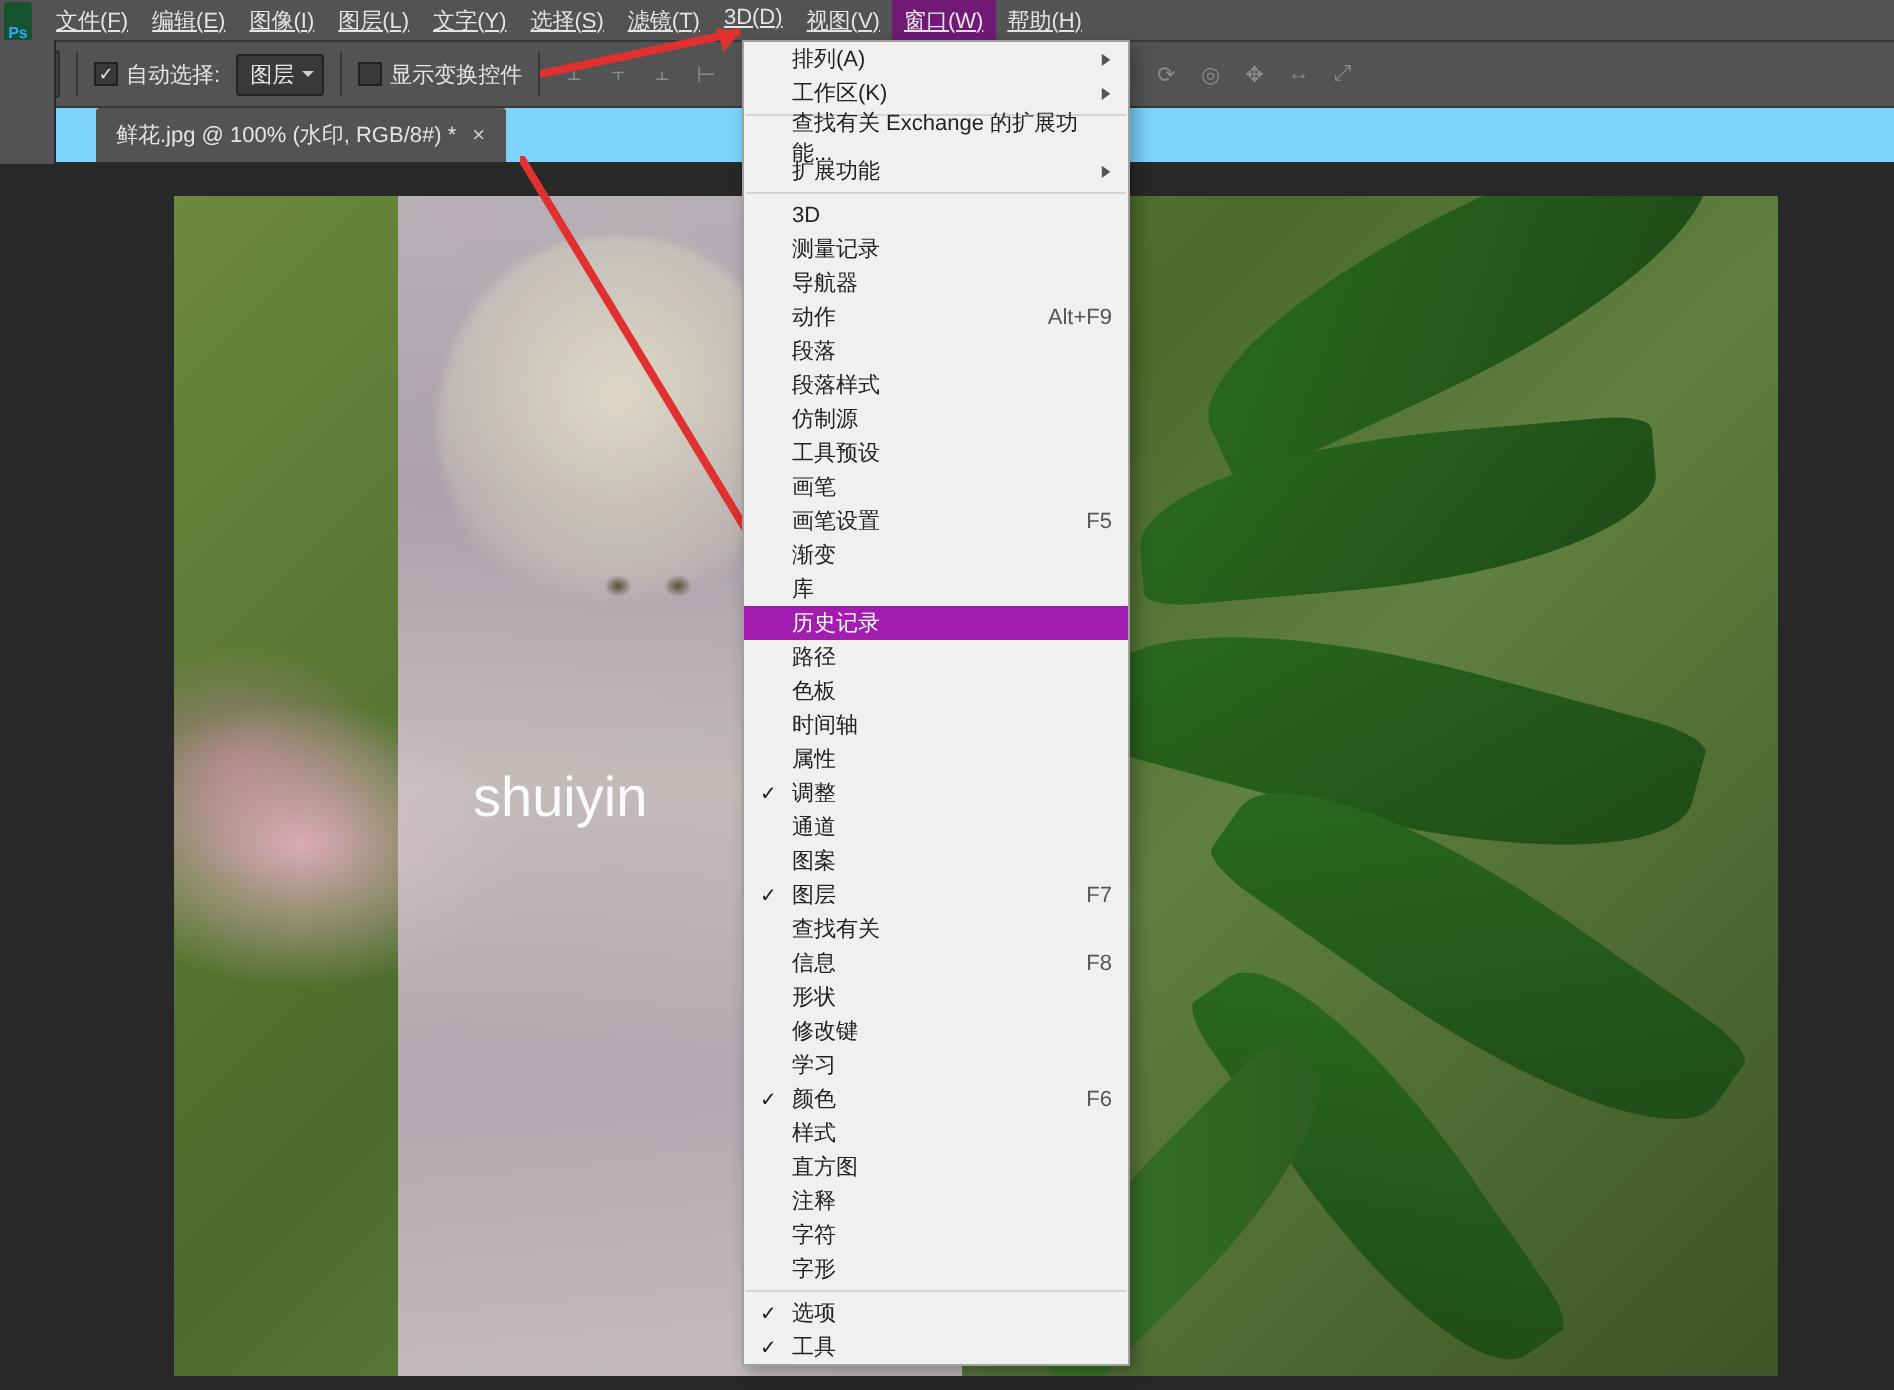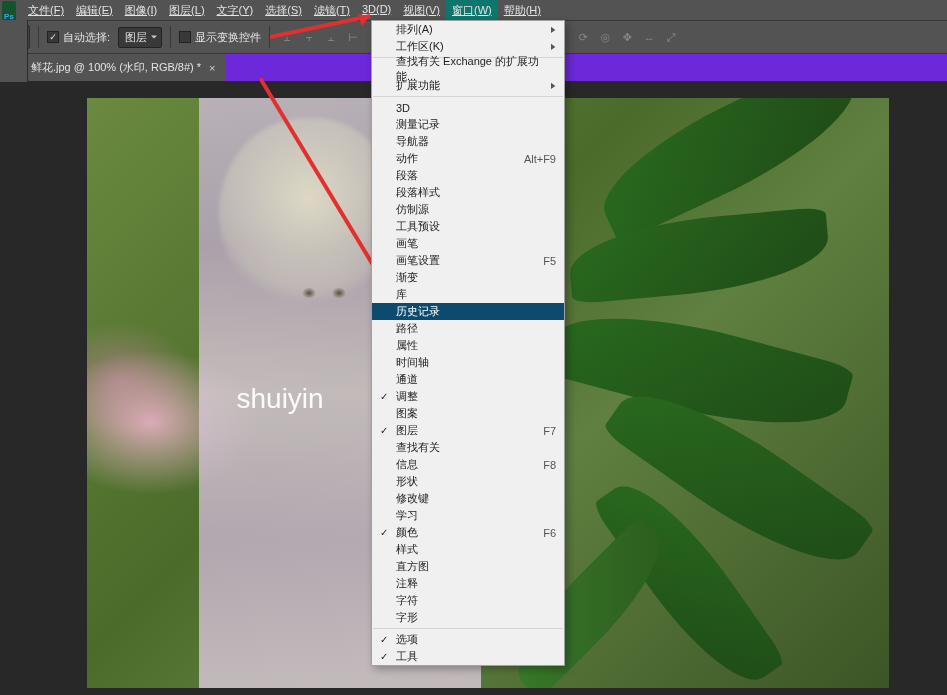--- a/index.html
+++ b/index.html
@@ -1,32 +1,32 @@
 <!DOCTYPE html>
 <html><head>
 <meta charset="utf-8">
 <style>
   * { margin: 0; padding: 0; box-sizing: border-box; font-family: "Microsoft YaHei", Arial, sans-serif; }
   body { background: #535353; width: 947px; height: 695px; overflow: hidden; position: relative; }
   .menubar { display: flex; align-items: center; height: 20px; background: #535353; color: #e4e4e4; font-size: 11px; padding: 0 2px; }
   .ps-logo { width: 14px; height: 30px; background: #14532d; color: #31a8ff; font-size: 8px; font-weight: bold; display: flex; align-items: center; justify-content: center; border-radius: 2px; margin-right: 6px; margin-top: 12px; }
   .menu-item { padding: 3px 6px; cursor: default; text-decoration: underline; }
-  .menu-item.highlighted { background: #0f766e; }
+  .menu-item.highlighted { background: #701a75; }
   .optionsbar { display: flex; align-items: center; height: 34px; background: #535353; border-top: 1px solid #383838; border-bottom: 1px solid #383838; padding: 0 6px; gap: 8px; color: #e4e4e4; font-size: 11px; }
   .opt-icon { width: 24px; height: 24px; background: #434343; border: 1px solid #2e2e2e; border-radius: 2px; display: flex; align-items: center; justify-content: center; }
   .checkbox { display: flex; align-items: center; gap: 4px; }
   .cb-box { width: 12px; height: 12px; background: #393939; border: 1px solid #222; display: flex; align-items: center; justify-content: center; }
   .cb-box.checked::after { content: "✓"; color: #e4e4e4; font-size: 9px; }
   .select { padding: 2px 14px 2px 6px; background: #393939; border: 1px solid #222; border-radius: 2px; position: relative; }
   .select::after { content: ""; position: absolute; right: 4px; top: 50%; border: 3px solid transparent; border-top-color: #ccc; transform: translateY(-25%); }
   .opt-spacer { width: 1px; height: 22px; background: #383838; }
   .opt-pill { display: flex; gap: 4px; align-items: center; }
   .opt-pill .ic { width: 18px; height: 18px; display: flex; align-items: center; justify-content: center; color: #8a8a8a; font-size: 11px; }
   .disabled { color: #7a7a7a; }
-  .tabbar { height: 28px; background: #6d28d9; display: flex; align-items: flex-end; padding-left: 21px; border-bottom: 1px solid #2a2a2a; }
+  .tabbar { height: 28px; background: #7dd3fc; display: flex; align-items: flex-end; padding-left: 48px; border-bottom: 1px solid #2a2a2a; }
   .doc-tab { padding: 6px 10px; background: #535353; color: #e4e4e4; font-size: 11px; border-top-left-radius: 2px; border-top-right-radius: 2px; display: flex; align-items: center; gap: 8px; }
   .tab-close { color: #ccc; font-size: 11px; }
   .workspace { position: absolute; top: 82px; left: 0; right: 0; bottom: 0; background: #282828; }
   .toolbar { position: absolute; left: 0; top: 20px; bottom: 0; width: 28px; background: #535353; border-right: 1px solid #2a2a2a; display: flex; flex-direction: column; align-items: center; padding-top: 62px; gap: 0; }
   .tool { width: 22px; height: 22px; display: flex; align-items: center; justify-content: center; color: #d5d5d5; font-size: 14px; position: relative; }
   .tool.selected { background: #393939; }
   .tool .corner { position: absolute; right: 1px; bottom: 1px; width: 0; height: 0; border: 2px solid transparent; border-right-color: #bbb; border-bottom-color: #bbb; }
   .swatches { margin-top: 6px; width: 22px; height: 22px; position: relative; }
   .sw-fg { position: absolute; width: 14px; height: 14px; background: #fff; border: 1px solid #000; top: 0; left: 0; }
   .sw-bg { position: absolute; width: 14px; height: 14px; background: #000; border: 1px solid #888; bottom: 0; right: 0; }
@@ -43,21 +43,21 @@
   .leaf.l1 { right: 20px; top: 10px; width: 280px; height: 80px; transform: rotate(-25deg); }
   .leaf.l2 { right: 60px; top: 120px; width: 260px; height: 75px; transform: rotate(-5deg); }
   .leaf.l3 { right: 40px; top: 230px; width: 300px; height: 85px; transform: rotate(15deg); }
   .leaf.l4 { right: 10px; top: 340px; width: 280px; height: 80px; transform: rotate(35deg); }
   .leaf.l5 { right: 80px; top: 450px; width: 240px; height: 70px; transform: rotate(55deg); }
   .leaf.l6 { right: 200px; top: 480px; width: 200px; height: 60px; transform: rotate(-45deg); background: linear-gradient(135deg,#3a7b2a,#2a5a1e); }
   .dropdown { position: absolute; left: 371px; top: 20px; width: 194px; background: #f0f0f0; border: 1px solid #a0a0a0; box-shadow: 3px 3px 8px rgba(0,0,0,.3); font-size: 11px; color: #222; z-index: 100; }
   .dd-row { display: flex; align-items: center; height: 17px; padding: 0 8px 0 24px; position: relative; }
   .dd-row.arrow::after { content: "▶"; position: absolute; right: 8px; font-size: 8px; color: #555; transform: scaleX(.7); }
   .dd-row .shortcut { margin-left: auto; color: #555; }
-  .dd-row.selected { background: #0c4a6e; color: #fff; }
+  .dd-row.selected { background: #a21caf; color: #fff; }
   .dd-check::before { content: "✓"; position: absolute; left: 8px; font-size: 10px; }
   .dd-sep { height: 1px; background: #d4d4d4; margin: 2px 1px; }
   .cursor-arrow { position: absolute; width: 12px; height: 16px; pointer-events: none; }
   .cursor-arrow svg { filter: drop-shadow(0 0 1px rgba(0,0,0,.8)); }
   .red-arrow { position: absolute; pointer-events: none; }
   .red-arrow svg line { stroke: #e03030; stroke-width: 4; }
   .red-arrow svg polygon { fill: #e03030; }
 </style>
 </head>
 <body>
@@ -225,30 +225,33 @@
     <div class="dd-row">
       <span>库</span>
     </div>
     <div class="dd-row selected">
       <span>历史记录</span>
     </div>
     <div class="dd-row">
       <span>路径</span>
     </div>
     <div class="dd-row">
+      <span>色板</span>
+    </div>
+    <div class="dd-row">
+      <span>时间轴</span>
+    </div>
+    <div class="dd-row">
       <span>属性</span>
     </div>
-    <div class="dd-row">
-      <span>时间轴</span>
+    <div class="dd-row dd-check">
+      <span>调整</span>
     </div>
     <div class="dd-row">
       <span>通道</span>
-    </div>
-    <div class="dd-row dd-check">
-      <span>调整</span>
     </div>
     <div class="dd-row">
       <span>图案</span>
     </div>
     <div class="dd-row dd-check">
       <span>图层</span>
       <span class="shortcut">F7</span>
     </div>
     <div class="dd-row">
       <span>查找有关</span>

